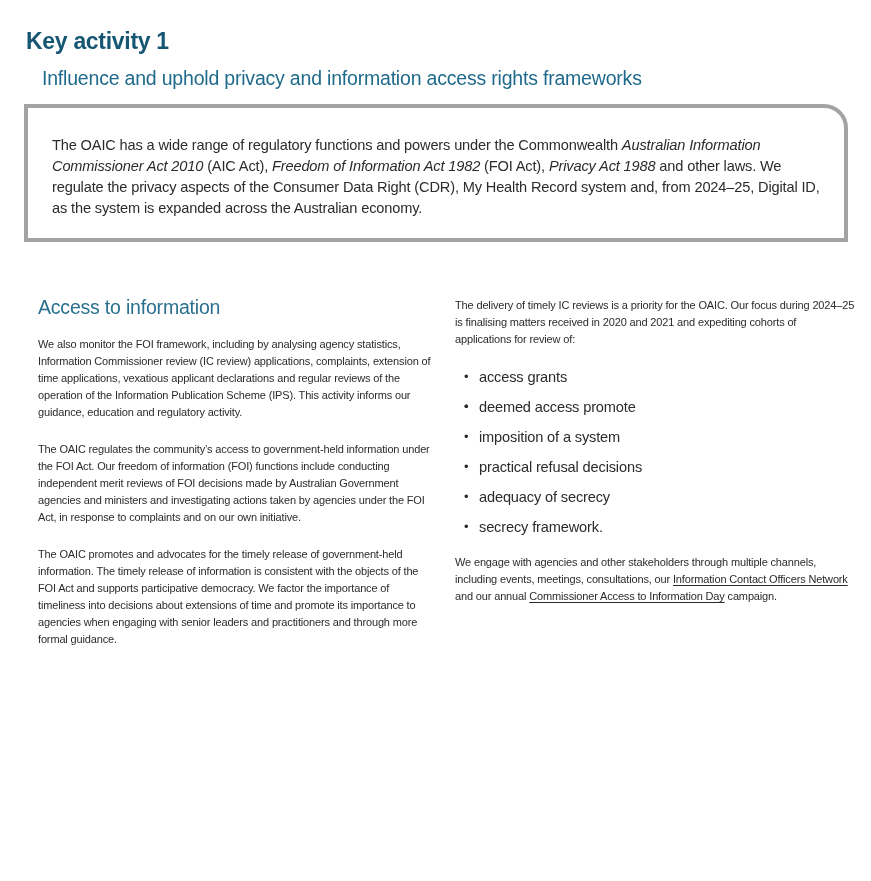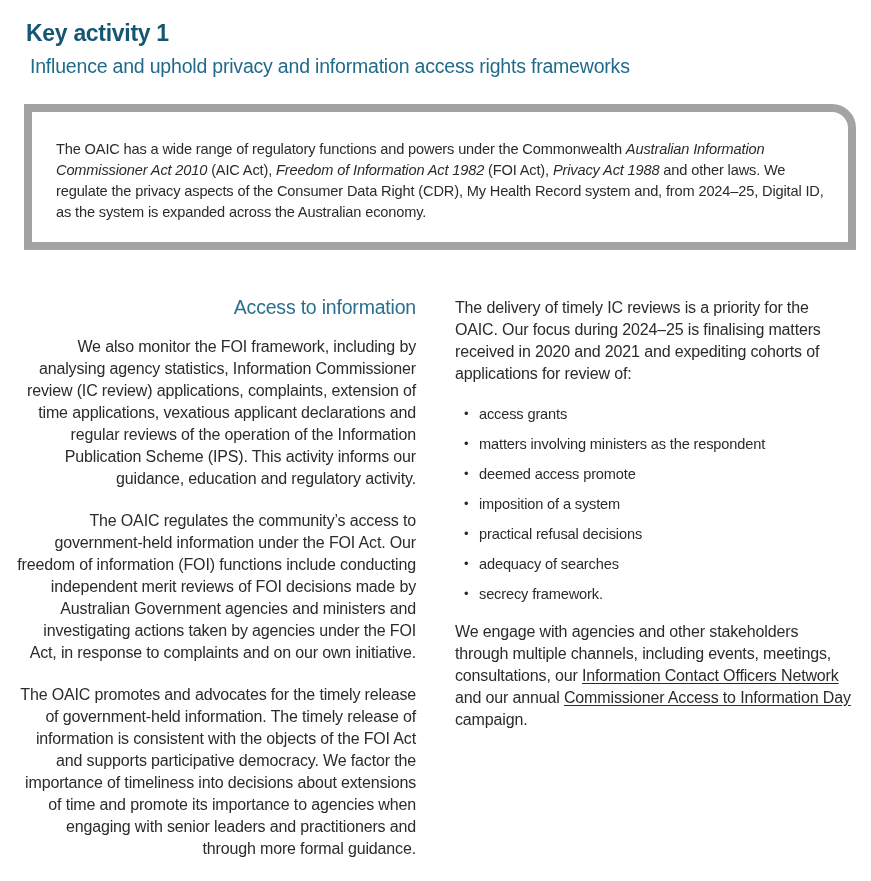--- a/index.html
+++ b/index.html
@@ -1,30 +1,30 @@
 <!DOCTYPE html>
 <html><head>
 <meta charset="utf-8">
 <style>
   html, body { margin: 0; padding: 0; background: #ffffff; }
   body { width: 871px; height: 881px; position: relative; overflow: hidden;
          font-family: "Liberation Sans", sans-serif; color: #2b2b2b; }
-  .title { position: absolute; left: 26px; top: 20px; margin: 0;
+  .title { position: absolute; left: 26px; top: 28px; margin: 0;
            font-size: 23px; font-weight: bold; color: #155672; letter-spacing: -0.3px; }
-  .subtitle { position: absolute; left: 26px; top: 51px; margin: 4px;
+  .subtitle { position: absolute; left: 26px; top: 51px; margin: 16px;
               font-size: 19.5px; font-weight: normal; color: #1f6a8a; letter-spacing: -0.2px; }
   .callout { position: absolute; left: 24px; top: 104px; width: 816px; height: 130px;
-             border: 8px solid #a3a3a3; border-top-right-radius: 24px; box-sizing: content-box; }
+             border: 4px solid #a3a3a3; border-top-right-radius: 24px; box-sizing: content-box; }
   .callout p { position: absolute; left: 24px; top: 27px; width: 770px; margin: 0;
                font-size: 14.6px; line-height: 21px; color: #2b2b2b; letter-spacing: -0.15px; }
   .col { position: absolute; top: 294px; }
-  .col-left { left: 16px; width: 400px; text-align: right; }
+  .col-left { left: 38px; width: 400px; }
   .col-right { left: 455px; top: 297px; width: 400px; }
   .section-heading { margin: 0 0 16px 0; font-size: 19.5px; font-weight: normal; color: #2a6f8e; letter-spacing: -0.2px; line-height: 26px; }
-  .col p { margin: 0 0 20px 0; font-size: 16px; line-height: 22px; color: #2b2b2b; letter-spacing: -0.15px; }
+  .col p { margin: 0 0 20px 0; font-size: 11px; line-height: 17px; color: #2b2b2b; letter-spacing: -0.15px; }
   ul.bullets { list-style: none; margin: -6px 0 12px 0; padding: 0; }
   ul.bullets li { position: relative; padding-left: 24px; font-size: 14.6px; line-height: 30px; color: #2b2b2b; letter-spacing: -0.15px; }
   ul.bullets li .dot { position: absolute; left: 9px; top: 0; font-size: 13px; }
   a.link { color: #2b2b2b; text-decoration: underline; text-underline-offset: 2px; }
   em { font-style: italic; }
 </style>
 </head>
 <body>
 
 <h1 class="title">Key activity 1</h1>
@@ -38,21 +38,21 @@
   <h3 class="section-heading">Access to information</h3>
   <p>We also monitor the FOI framework, including by analysing agency statistics, Information Commissioner review (IC review) applications, complaints, extension of time applications, vexatious applicant declarations and regular reviews of the operation of the Information Publication Scheme (IPS). This activity informs our guidance, education and regulatory activity.</p>
   <p>The OAIC regulates the community’s access to government-held information under the FOI Act. Our freedom of information (FOI) functions include conducting independent merit reviews of FOI decisions made by Australian Government agencies and ministers and investigating actions taken by agencies under the FOI Act, in response to complaints and on our own initiative.</p>
   <p>The OAIC promotes and advocates for the timely release of government-held information. The timely release of information is consistent with the objects of the FOI Act and supports participative democracy. We factor the importance of timeliness into decisions about extensions of time and promote its importance to agencies when engaging with senior leaders and practitioners and through more formal guidance.</p>
 </div>
 
 <div class="col col-right">
   <p>The delivery of timely IC reviews is a priority for the OAIC. Our focus during 2024–25 is finalising matters received in 2020 and 2021 and expediting cohorts of applications for review of:</p>
   <ul class="bullets">
     <li><span class="dot">•</span><span>access grants</span></li>
-    <li><span class="dot">•</span><span>matters involving ministers as the respondent</span></li>
+    <li><span class="dot">•</span></li>
     <li><span class="dot">•</span><span>deemed access promote</span></li>
     <li><span class="dot">•</span><span>imposition of a system</span></li>
     <li><span class="dot">•</span><span>practical refusal decisions</span></li>
-    <li><span class="dot">•</span><span>adequacy of searches</span></li>
+    <li><span class="dot">•</span><span>adequacy of secrecy</span></li>
     <li><span class="dot">•</span><span>secrecy framework.</span></li>
   </ul>
   <p><span>We engage with agencies and other stakeholders through multiple channels, including events, meetings, consultations, our </span><a class="link" href="#">Information Contact Officers Network</a><span> and our annual </span><a class="link" href="#">Commissioner Access to Information Day</a><span> campaign.</span></p>
 </div>
 
 </body></html>

